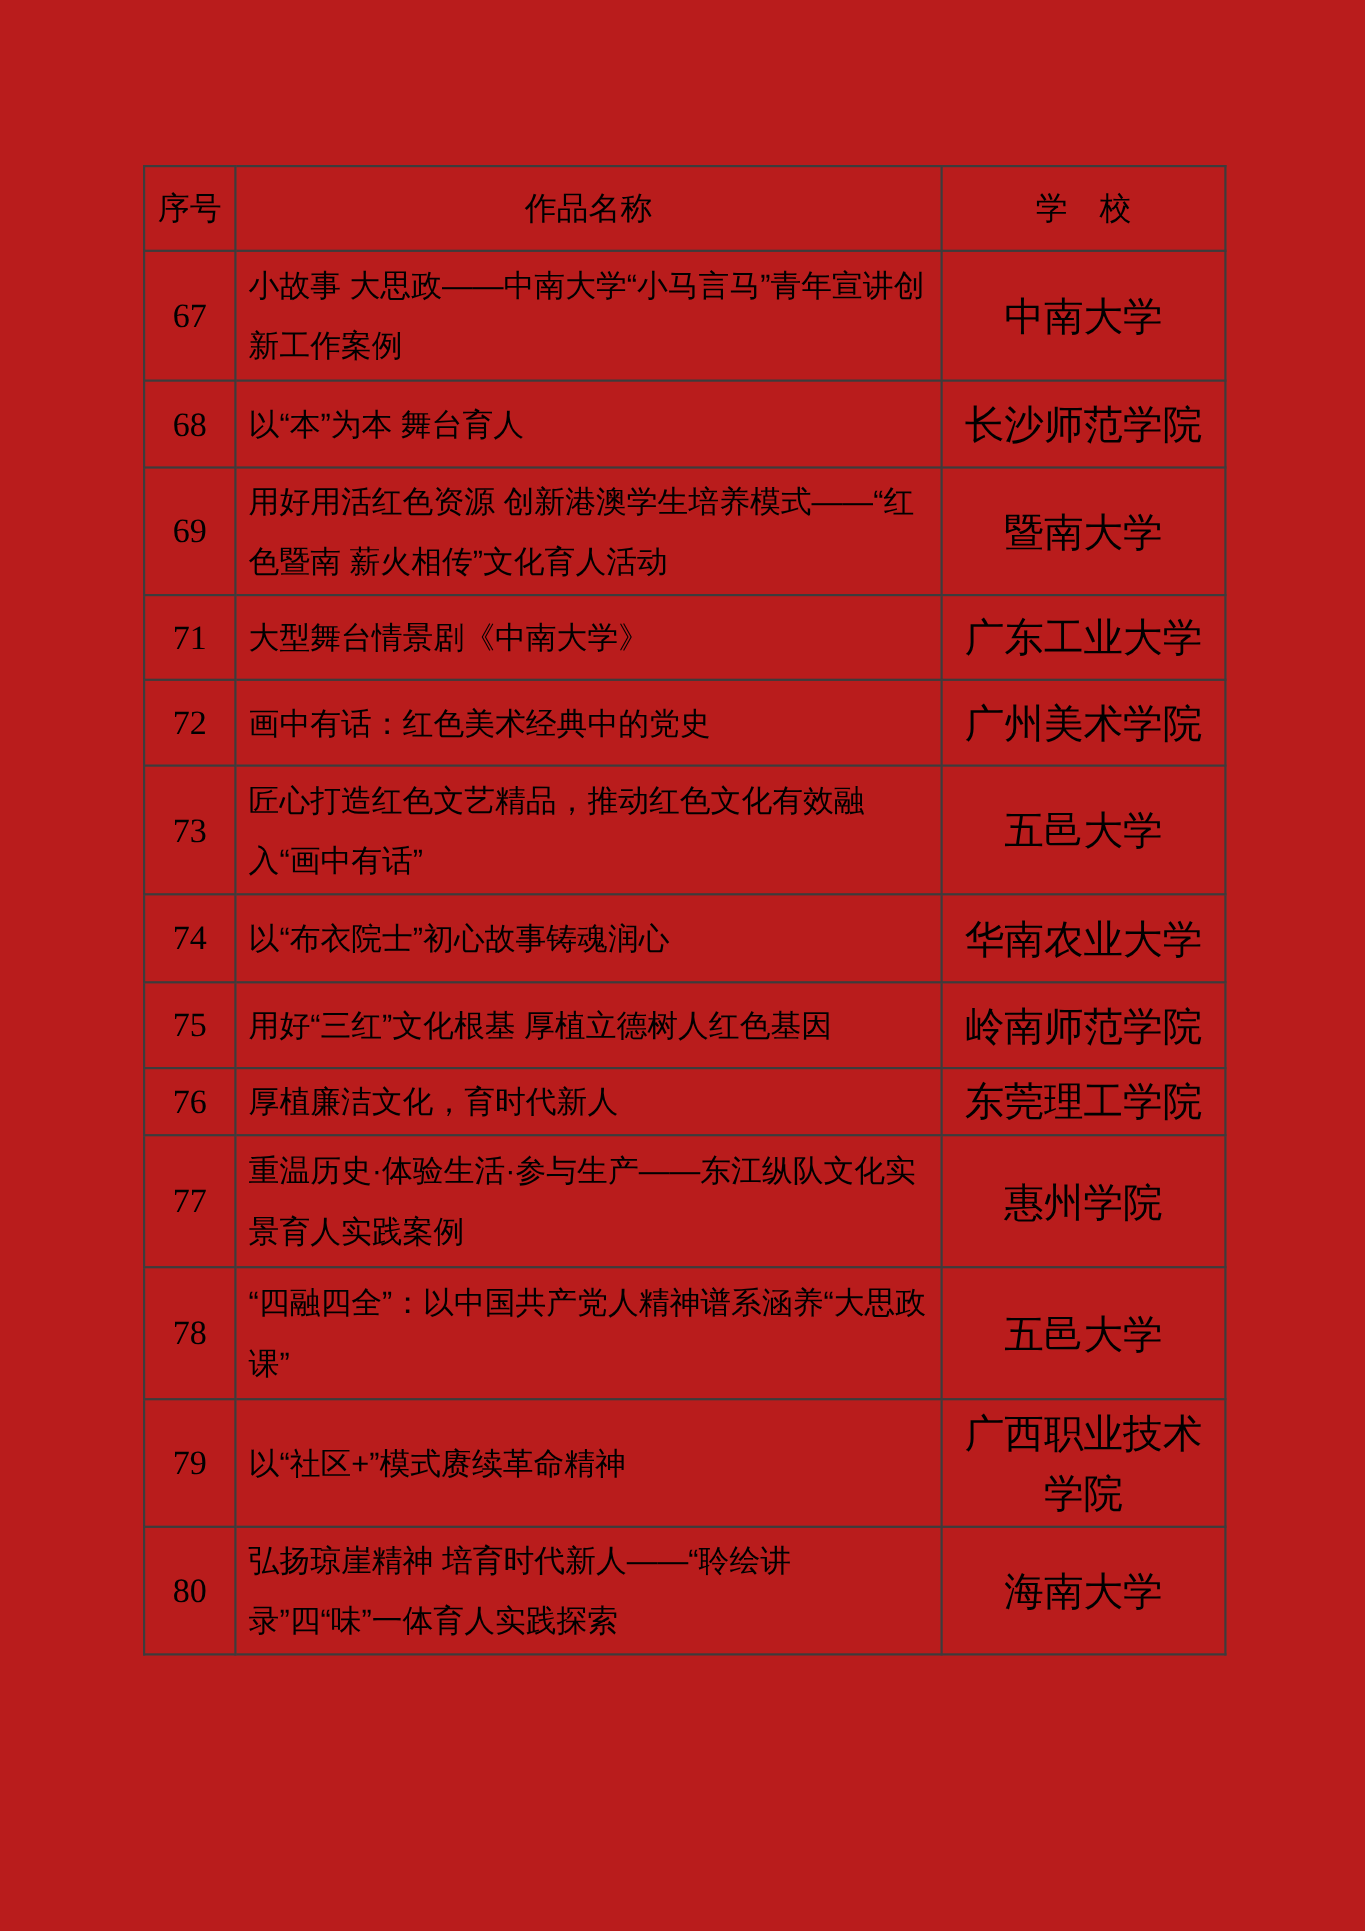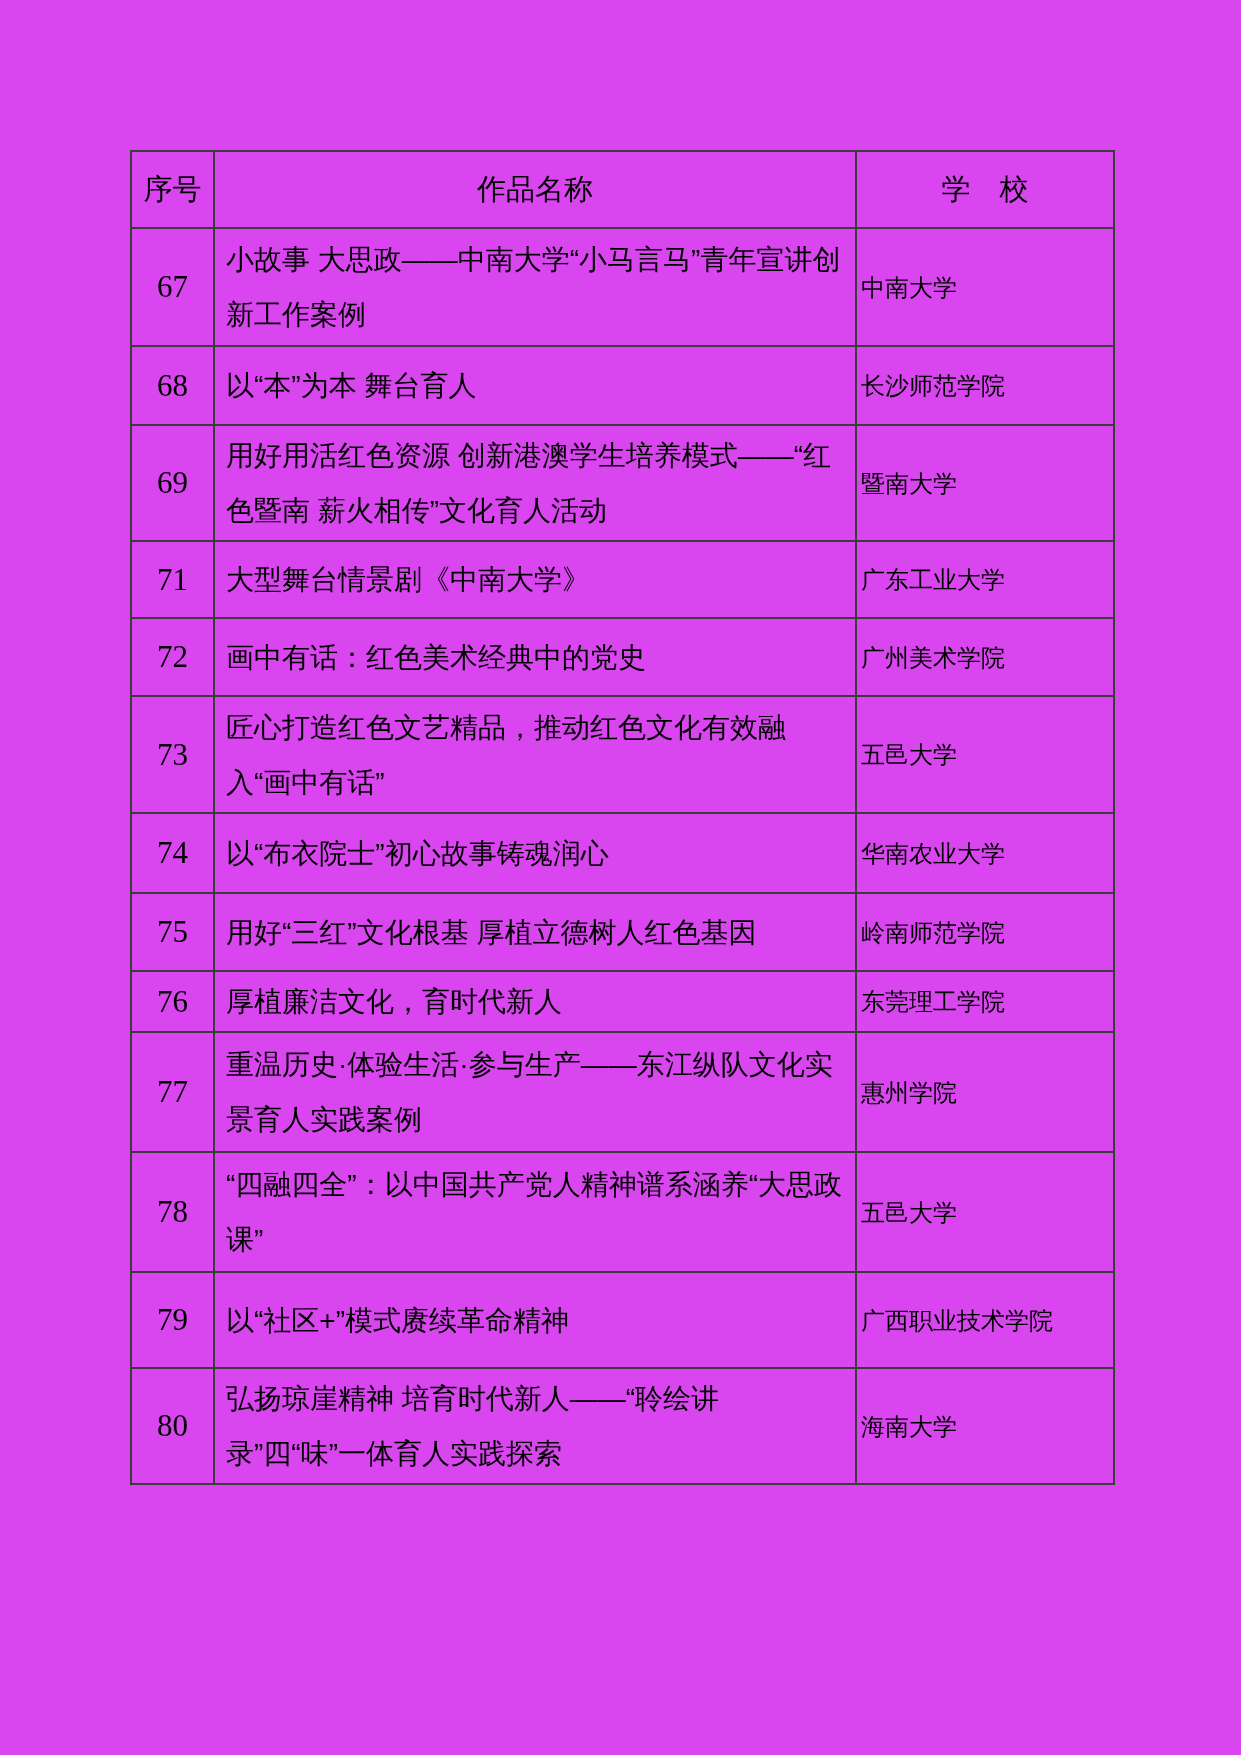--- a/index.html
+++ b/index.html
@@ -4,21 +4,21 @@
 <style>
   html, body {
     margin: 0;
     padding: 0;
     background: #ffffff;
   }
   .page {
     position: relative;
     width: 1241px;
     height: 1755px;
-    background: #d946ef;
+    background: #b91c1c;
     overflow: hidden;
     font-family: "Liberation Sans", sans-serif;
   }
   table.list {
     position: absolute;
     left: 130px;
     top: 150px;
     width: 983px;
     border-collapse: collapse;
     table-layout: fixed;
@@ -42,22 +42,23 @@
     padding: 0;
     margin-top: 12px;
   }
   td.title {
     font-size: 28px;
     line-height: 55px;
     text-align: left;
     padding: 2px 10px 2px 11px;
   }
   td.school {
-    font-size: 24px;
+    font-size: 36px;
     line-height: 55px;
+    text-align: center;
     padding: 2px 4px;
   }
 </style>
 </head>
 <body>
 
 <div class="page">
   <table class="list">
     <colgroup>
       <col style="width:83px">

